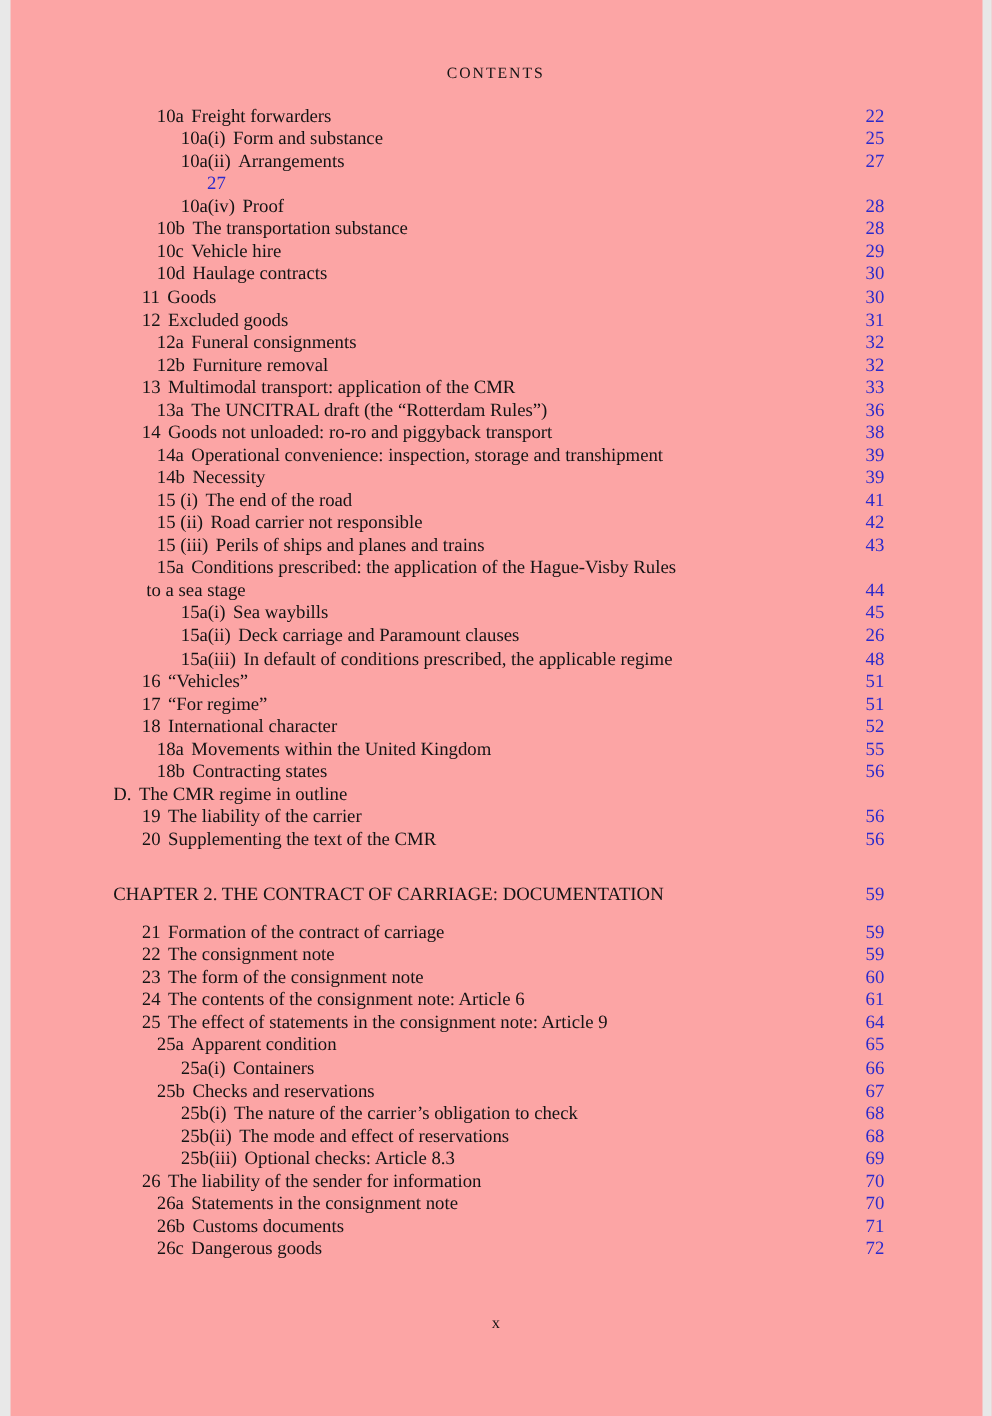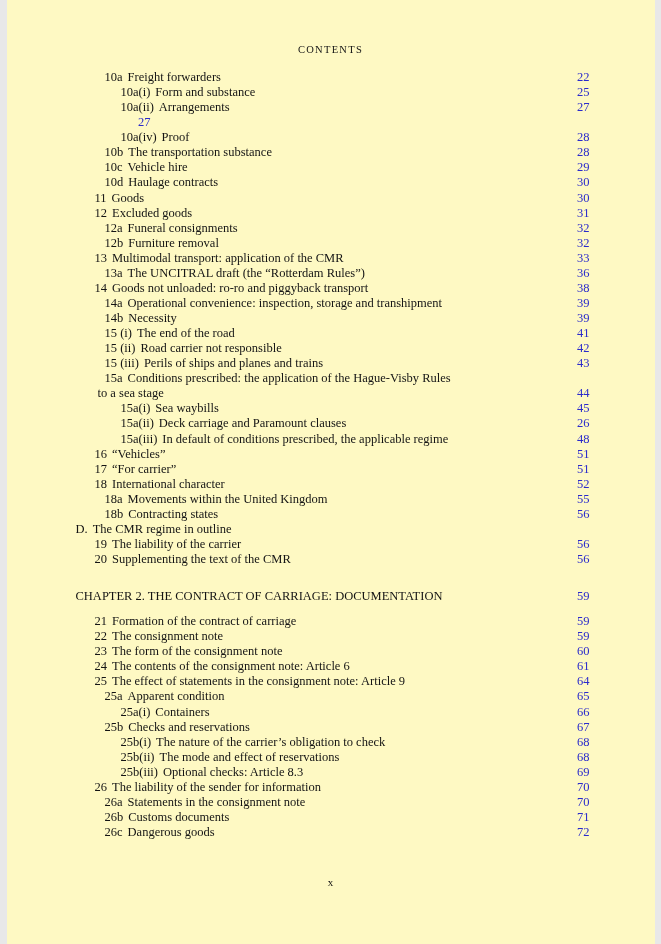--- a/index.html
+++ b/index.html
@@ -1,20 +1,20 @@
 <!DOCTYPE html>
 <html><head>
 <meta charset="utf-8">
 <style>
   html,body { margin:0; padding:0; background:#e8e8e8; }
   .page {
     position:relative;
     width:648px; height:944px;
     margin:0 auto;
-    background:#fef9c3;
+    background:#fca5a5;
     font-family:"Liberation Serif", serif;
     color:#141414;
     overflow:hidden;
   }
   .header {
     position:absolute; top:44px; left:0; right:0;
     text-align:center;
     font-size:10.5px;
     letter-spacing:1.3px;
   }
@@ -235,21 +235,21 @@
 
     <div class="row lvl-1">
       <span class="entry-text">
         <span class="num">16</span><span class="title">“Vehicles”</span>
       </span>
       <span class="pg">51</span>
     </div>
 
     <div class="row lvl-1">
       <span class="entry-text">
-        <span class="num">17</span><span class="title">“For carrier”</span>
+        <span class="num">17</span><span class="title">“For regime”</span>
       </span>
       <span class="pg">51</span>
     </div>
 
     <div class="row lvl-1">
       <span class="entry-text">
         <span class="num">18</span><span class="title">International character</span>
       </span>
       <span class="pg">52</span>
     </div>

